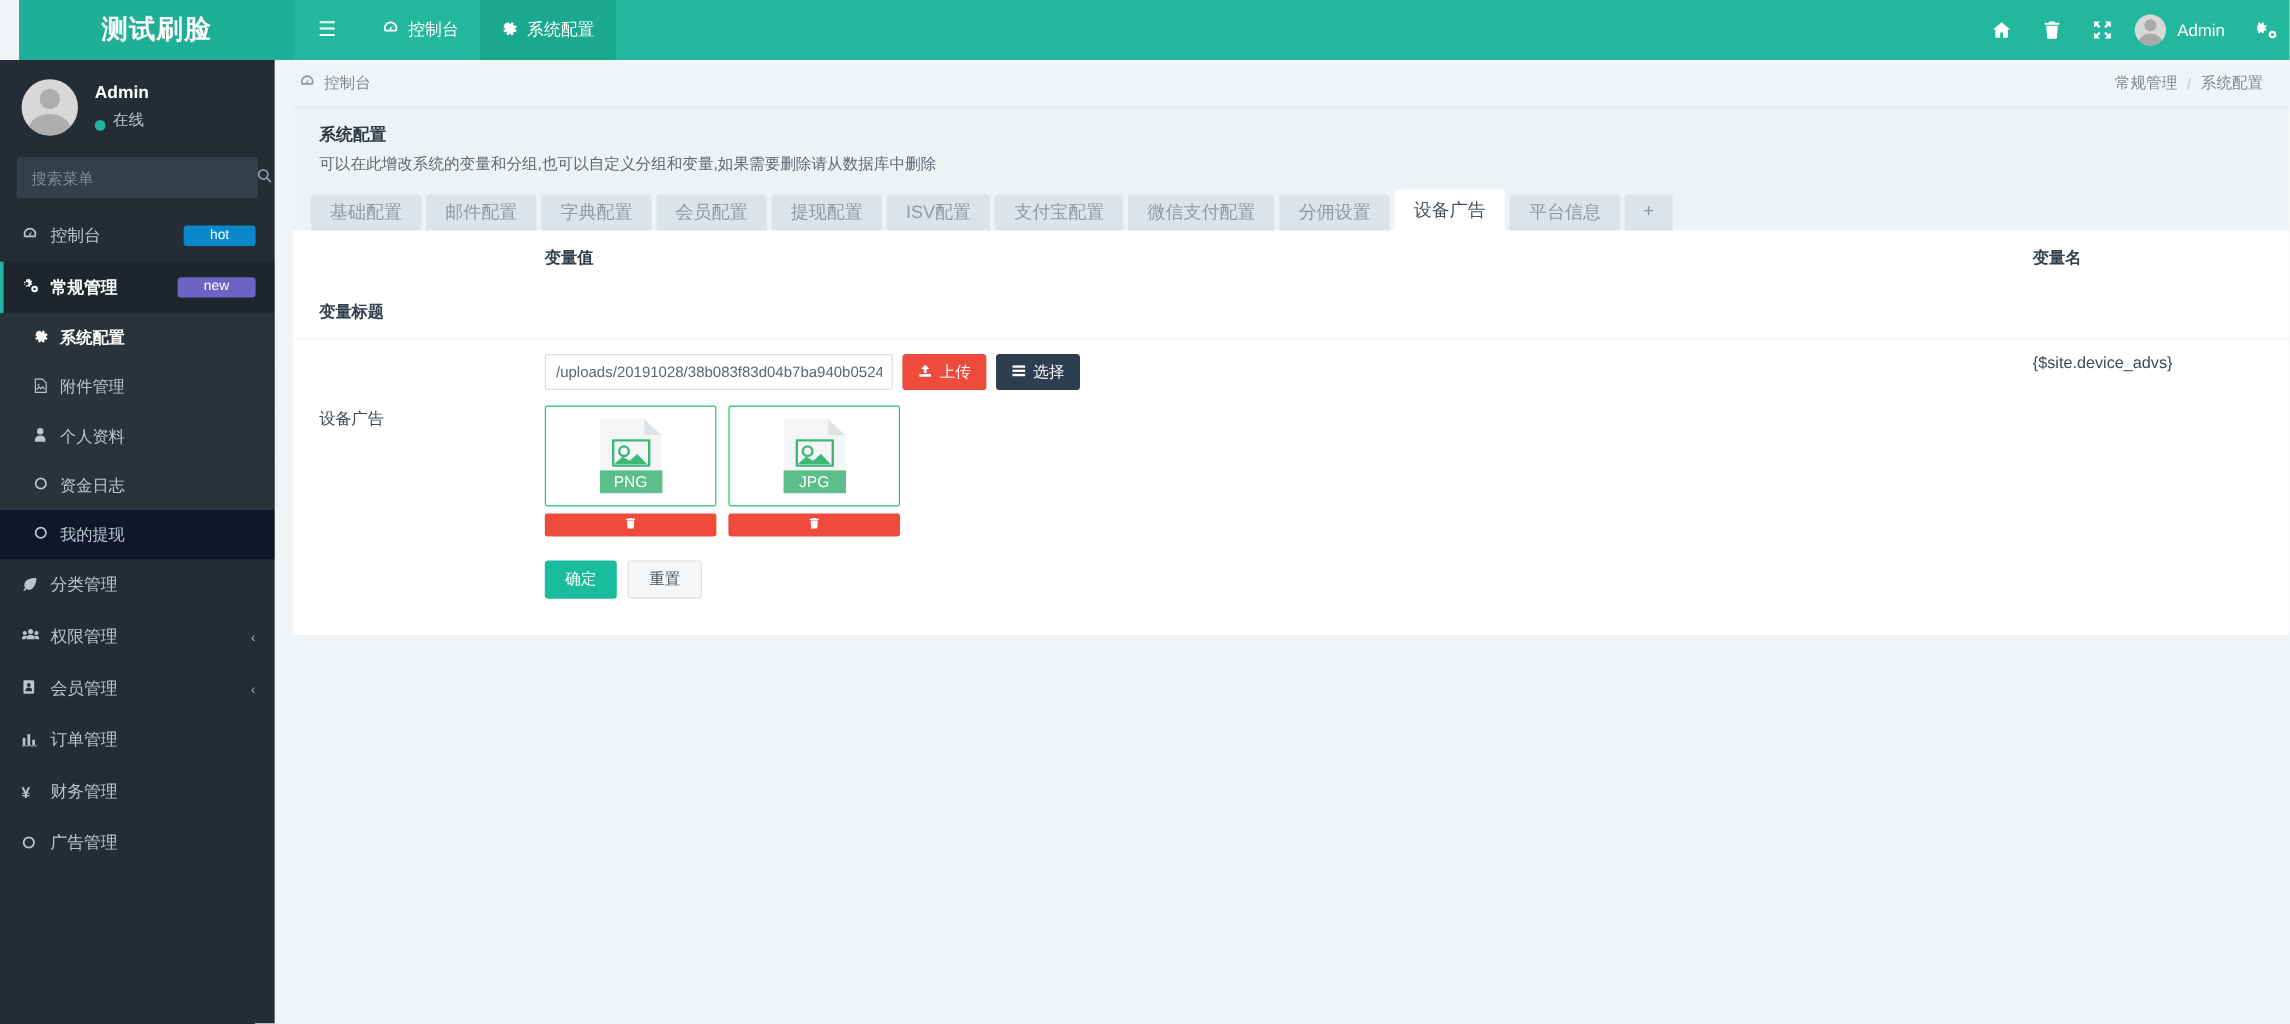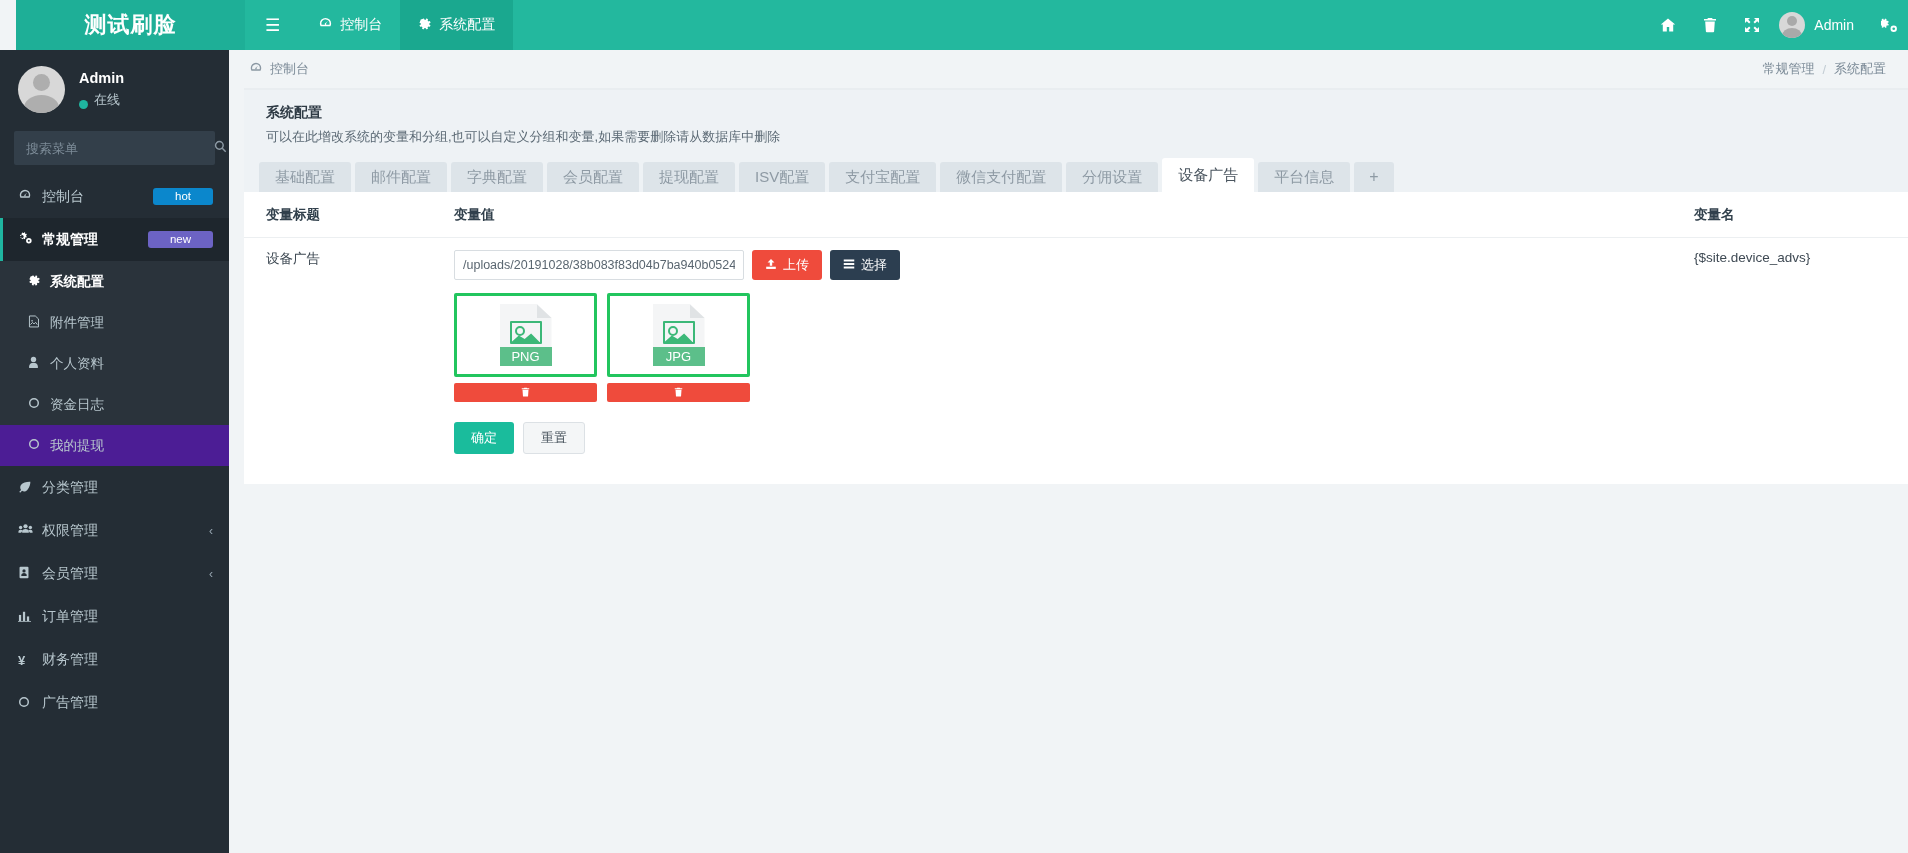--- a/index.html
+++ b/index.html
@@ -169,21 +169,21 @@
 
   #table-area { background: #ffffff; padding: 0 0 18px 0; }
   .trow { display: flex; }
   .thead {
     border-bottom: 1px solid #eceff1;
   }
   .thead .cell {
     font-size: 13.5px; font-weight: bold; color: #31404c; padding: 14px 8px 13px 0;
   }
   .tbody .cell { padding: 12px 8px 12px 0; font-size: 13.5px; color: #3f4a54; }
-  .col-title { width: 210px; padding-left: 22px !important; }
+  .col-title { width: 210px; padding-left: 22px !important; margin-top: 45px; }
   .col-value { width: 1240px; }
   .col-name  { flex: 1; }
 
   .value-row { display: flex; align-items: center; gap: 8px; }
   #path-input {
     width: 290px; height: 30px; border: 1px solid #d8dde1; border-radius: 2px;
     padding: 0 8px; font-size: 12.5px; color: #5a6670; outline: none;
     font-family: inherit; background: #fff;
   }
   .btn {
@@ -192,21 +192,21 @@
     padding: 0 13px; font-family: inherit; color: #fff;
   }
   .btn-upload { background: #ef4b3c; }
   .btn-choose { background: #2c3e50; }
   .btn-submit { background: #1abc9c; padding: 0 17px; height: 32px; }
   .btn-reset  { background: #f4f6f7; color: #47525c; border: 1px solid #dce1e5; padding: 0 17px; height: 32px; }
 
   #thumbs { display: flex; gap: 10px; margin-top: 13px; }
   .thumb-col { width: 143px; }
   .thumb-card {
-    width: 143px; height: 84px; border: 3px solid #22c55e; border-radius: 2px;
+    width: 143px; height: 84px; border: 1px solid #22c55e; border-radius: 2px;
     background: #ffffff; display: flex; align-items: center; justify-content: center;
   }
   .file-ico { position: relative; width: 52px; height: 62px; }
   .file-ico .sheet {
     position: absolute; inset: 0; background: #f4f5f6;
     clip-path: polygon(0 0, 72% 0, 100% 22%, 100% 100%, 0 100%);
   }
   .file-ico .fold {
     position: absolute; top: 0; right: 0; width: 15px; height: 14px;
     background: #e0e3e5;
@@ -356,21 +356,21 @@
             <path d="M6 8.4c3.3 0 5.4 1.9 5.4 4.4v2.1H.6v-2.1C.6 10.3 2.7 8.4 6 8.4z"></path>
           </svg></span>
         <span class="mi-label">个人资料</span>
       </li>
       <li class="menu-item sub" style="background: rgb(42, 51, 59);">
         <span class="mi-icon"><svg width="12" height="12" viewBox="0 0 14 14" fill="none" stroke="#b8c7ce" stroke-width="1.7">
             <circle cx="7" cy="7" r="5"></circle>
           </svg></span>
         <span class="mi-label">资金日志</span>
       </li>
-      <li class="menu-item sub" style="background: #4c1d95;">
+      <li class="menu-item sub" style="background: #0f172a;">
         <span class="mi-icon"><svg width="12" height="12" viewBox="0 0 14 14" fill="none" stroke="#b8c7ce" stroke-width="1.7">
             <circle cx="7" cy="7" r="5"></circle>
           </svg></span>
         <span class="mi-label">我的提现</span>
       </li>
       <li class="menu-item">
         <span class="mi-icon"><svg width="14" height="13" viewBox="0 0 16 16" fill="#b8c7ce">
             <path d="M14.6 2.2C10.4 2 5.2 2.9 3 6.3c-1.4 2.2-.9 4.6.2 6L1 14.6l1 1 2.4-2.3c1.6 1 4.2 1.1 6.2-.8 3.2-3 4-7.6 4-10.3z"></path>
           </svg></span>
         <span class="mi-label">分类管理</span>

